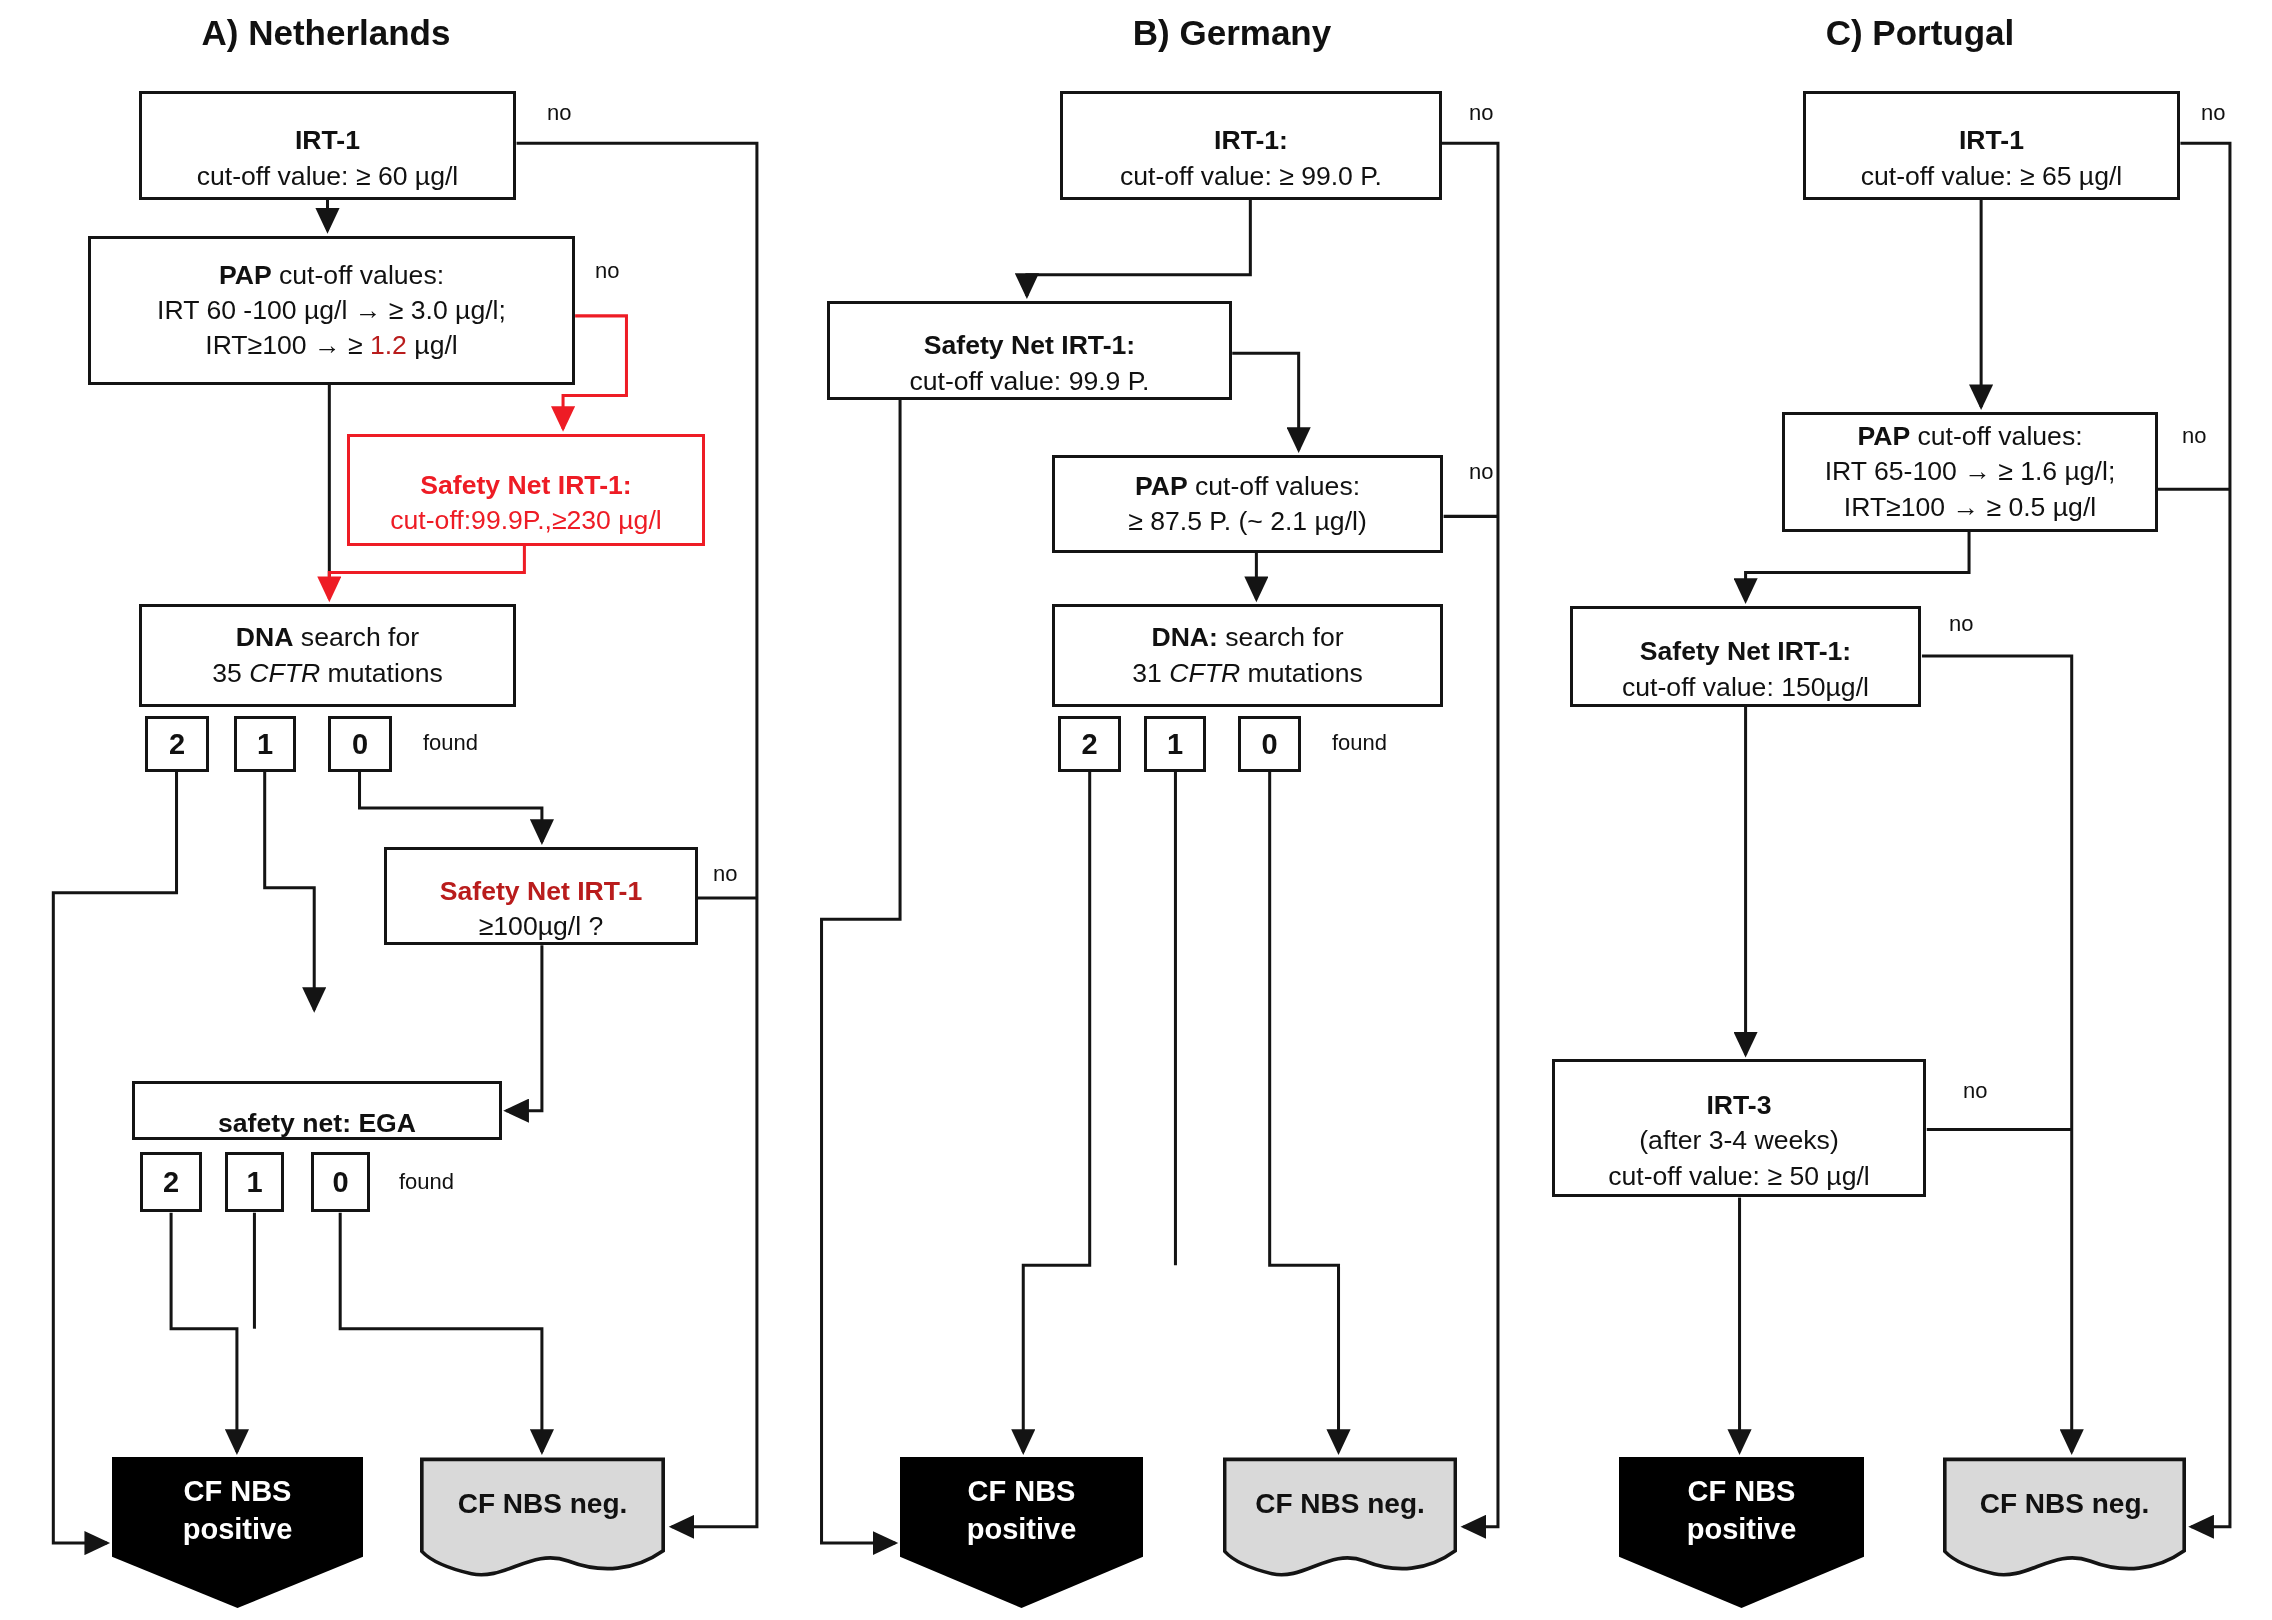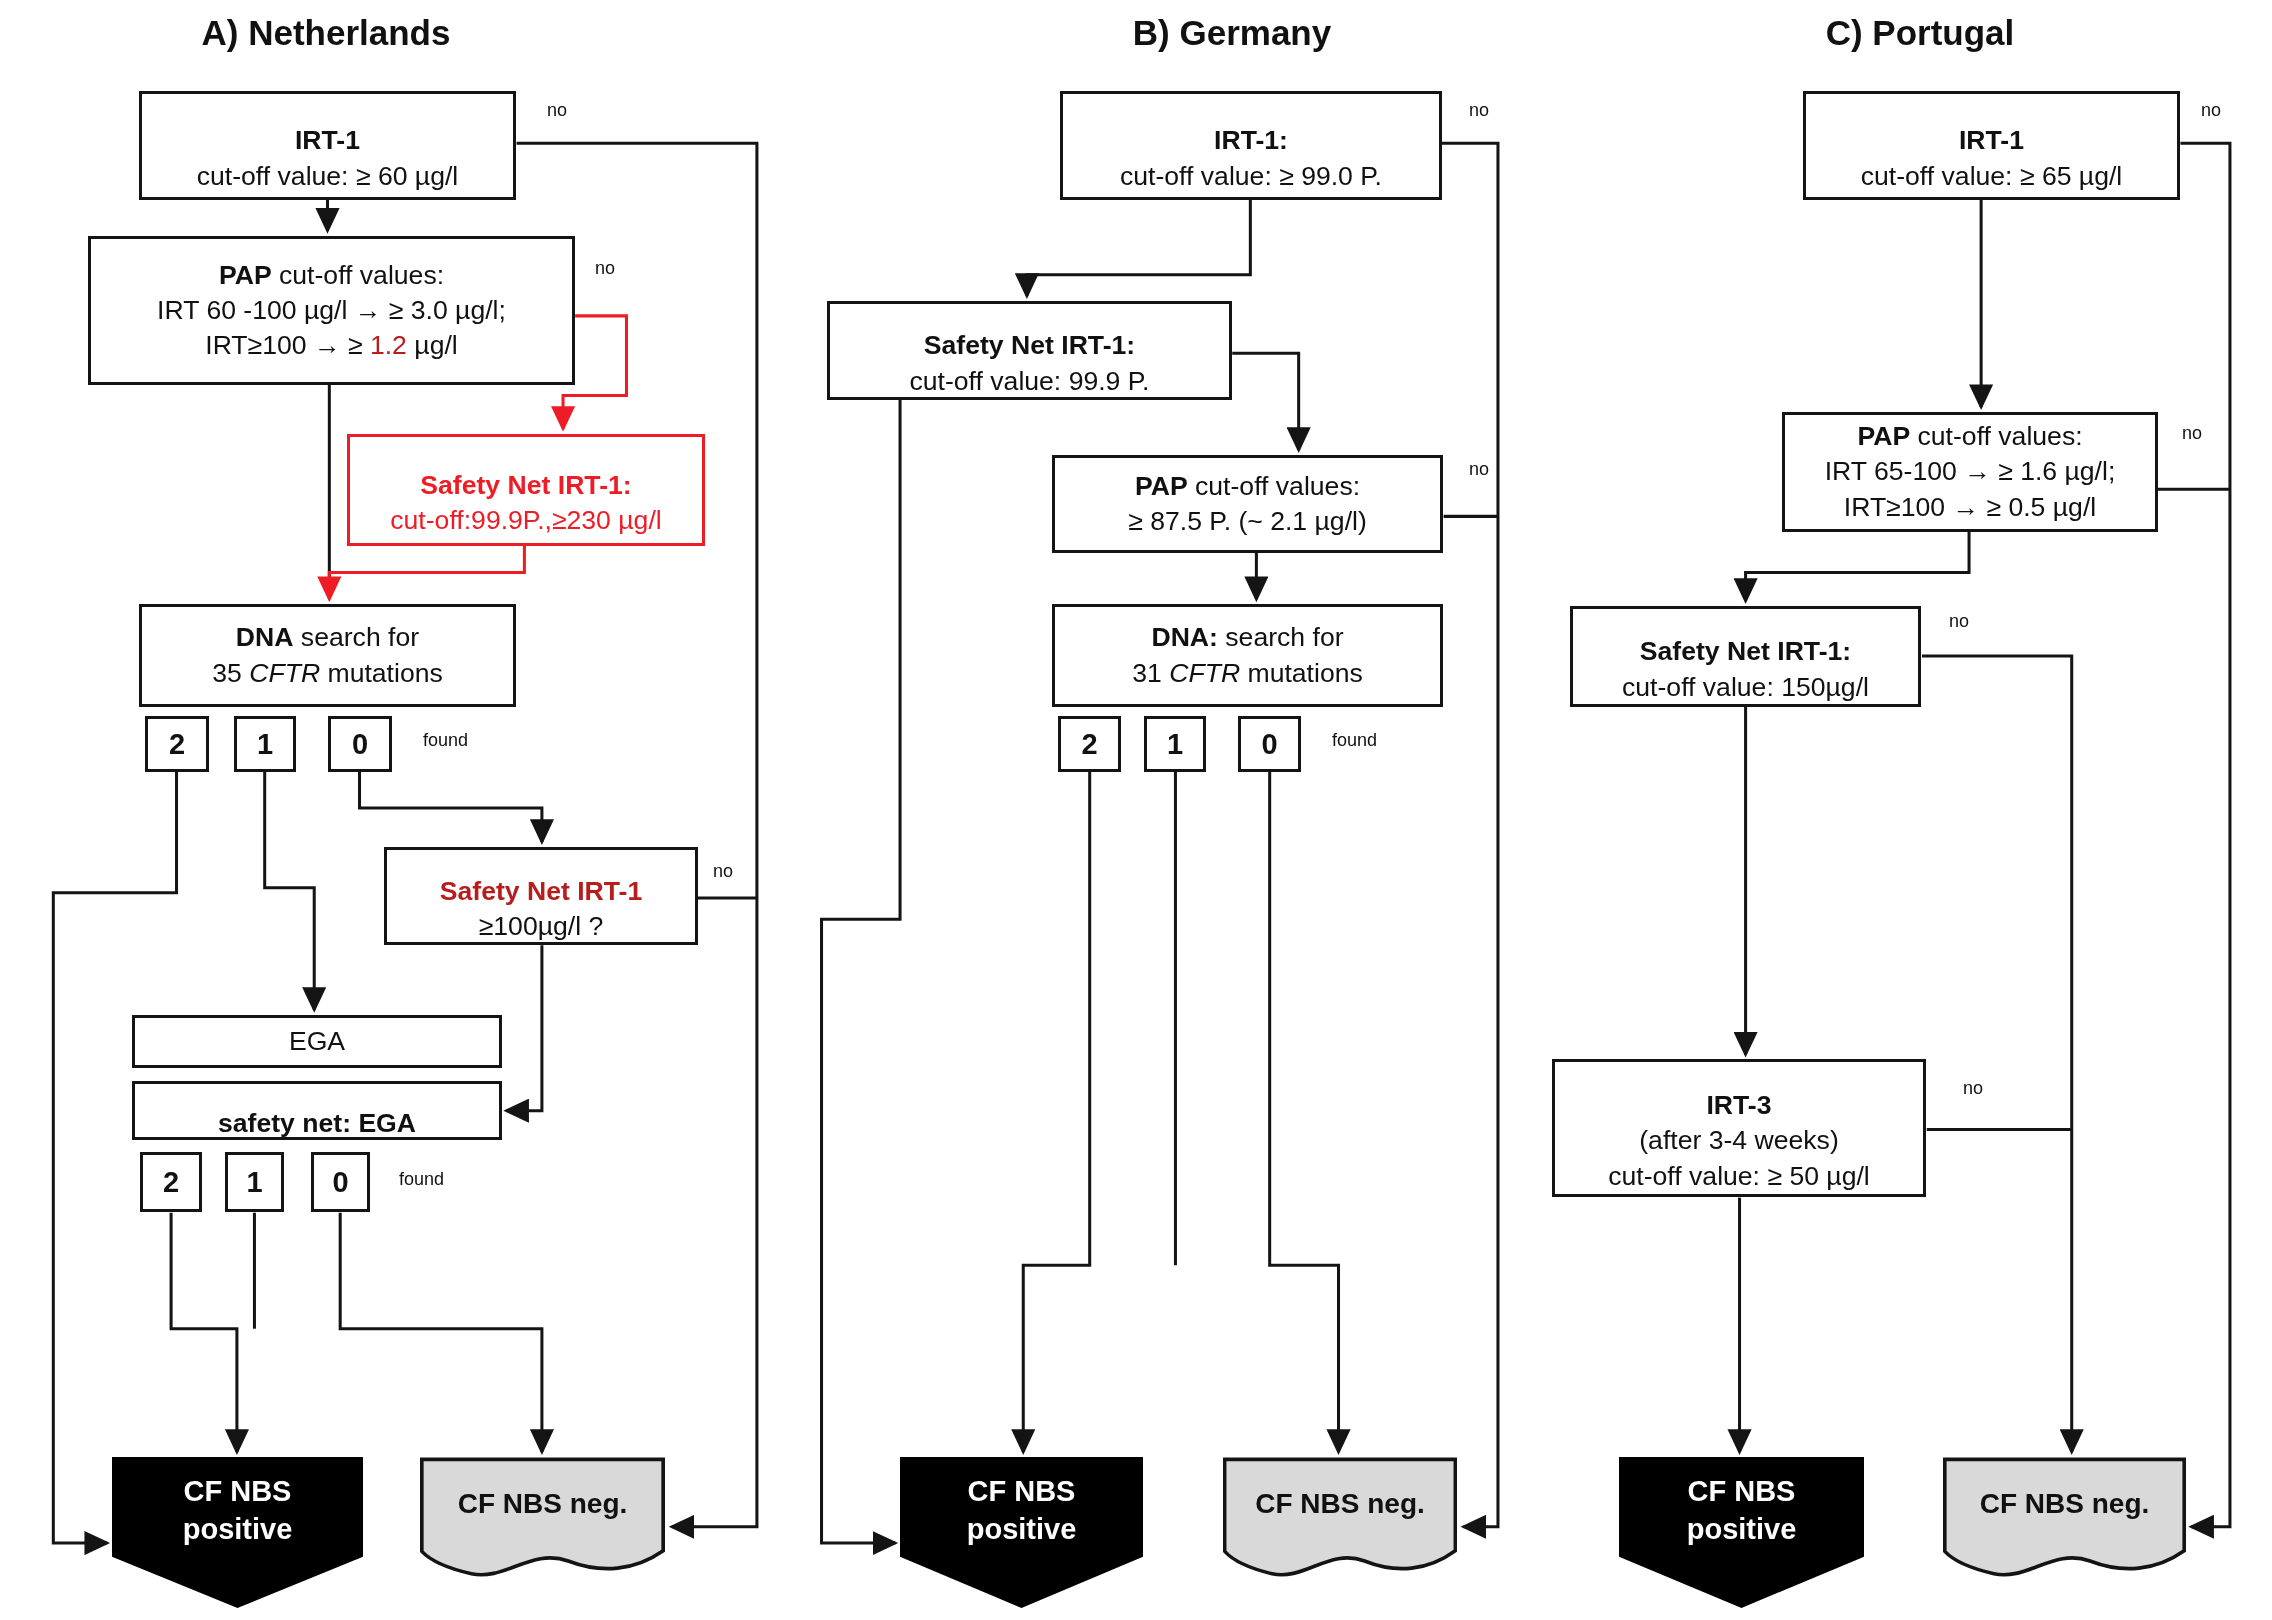--- a/index.html
+++ b/index.html
@@ -9,21 +9,21 @@
   .box{position:absolute;background:#fff;border:3px solid #141414;box-sizing:border-box;
        display:flex;flex-direction:column;justify-content:center;align-items:center;
        text-align:center;font-size:26.6px;line-height:1.32;z-index:2;}
   .box .row{white-space:nowrap;}
   .b{font-weight:bold;margin-top:26px;}
   .it{font-style:italic;}
   .red{color:#b91c1c;}
   .redbox{border-color:#ee1c25;border-width:3.6px;color:#ee1c25;}
   .numbox{position:absolute;background:#fff;border:3px solid #141414;box-sizing:border-box;
           display:flex;justify-content:center;align-items:center;font-size:29px;font-weight:bold;z-index:2;}
-  .lbl{position:absolute;font-size:18px;white-space:nowrap;z-index:3;}
+  .lbl{position:absolute;font-size:22px;white-space:nowrap;z-index:3;}
   .ptitle{position:absolute;font-size:35px;font-weight:bold;text-align:center;white-space:nowrap;z-index:3;}
   .term-pos{position:absolute;background:#000;color:#fff;font-weight:bold;font-size:29px;
             display:flex;flex-direction:column;justify-content:center;align-items:center;text-align:center;
             line-height:1.3;z-index:2;
             clip-path:polygon(0 0,100% 0,100% 66%,50% 100%,0 66%);padding-bottom:43px;box-sizing:border-box;}
   .term-neg{position:absolute;z-index:2;}
   .term-neg svg{position:absolute;left:0;top:0;width:100%;height:100%;}
   .term-neg .neg-label{position:absolute;left:0;right:0;top:26%;text-align:center;
             font-size:28px;font-weight:bold;z-index:3;}
 </style>
@@ -107,23 +107,20 @@
   <div class="numbox" style="left:234px;top:716px;width:62px;height:56px;">1</div>
   <div class="numbox" style="left:328px;top:716px;width:64px;height:56px;">0</div>
   <div class="lbl" style="left:423px;top:730px;">found</div>
 
   <div class="box" style="left:384px;top:847px;width:314px;height:98px;">
     <div class="row b red">Safety Net IRT-1</div>
     <div class="row">≥100µg/l ?</div>
   </div>
   <div class="lbl" style="left:713px;top:861px;">no</div>
 
-  <div class="box" style="left:132px;top:1015px;width:370px;height:53px;">
-    <div class="row">EGA</div>
-  </div>
   <div class="box" style="left:132px;top:1081px;width:370px;height:59px;">
     <div class="row b">safety net: EGA</div>
   </div>
 
   <div class="numbox" style="left:140px;top:1152px;width:62px;height:60px;">2</div>
   <div class="numbox" style="left:225px;top:1152px;width:59px;height:60px;">1</div>
   <div class="numbox" style="left:311px;top:1152px;width:59px;height:60px;">0</div>
   <div class="lbl" style="left:399px;top:1169px;">found</div>
 
   <div class="term-pos" style="left:112px;top:1457px;width:251px;height:151px;">

